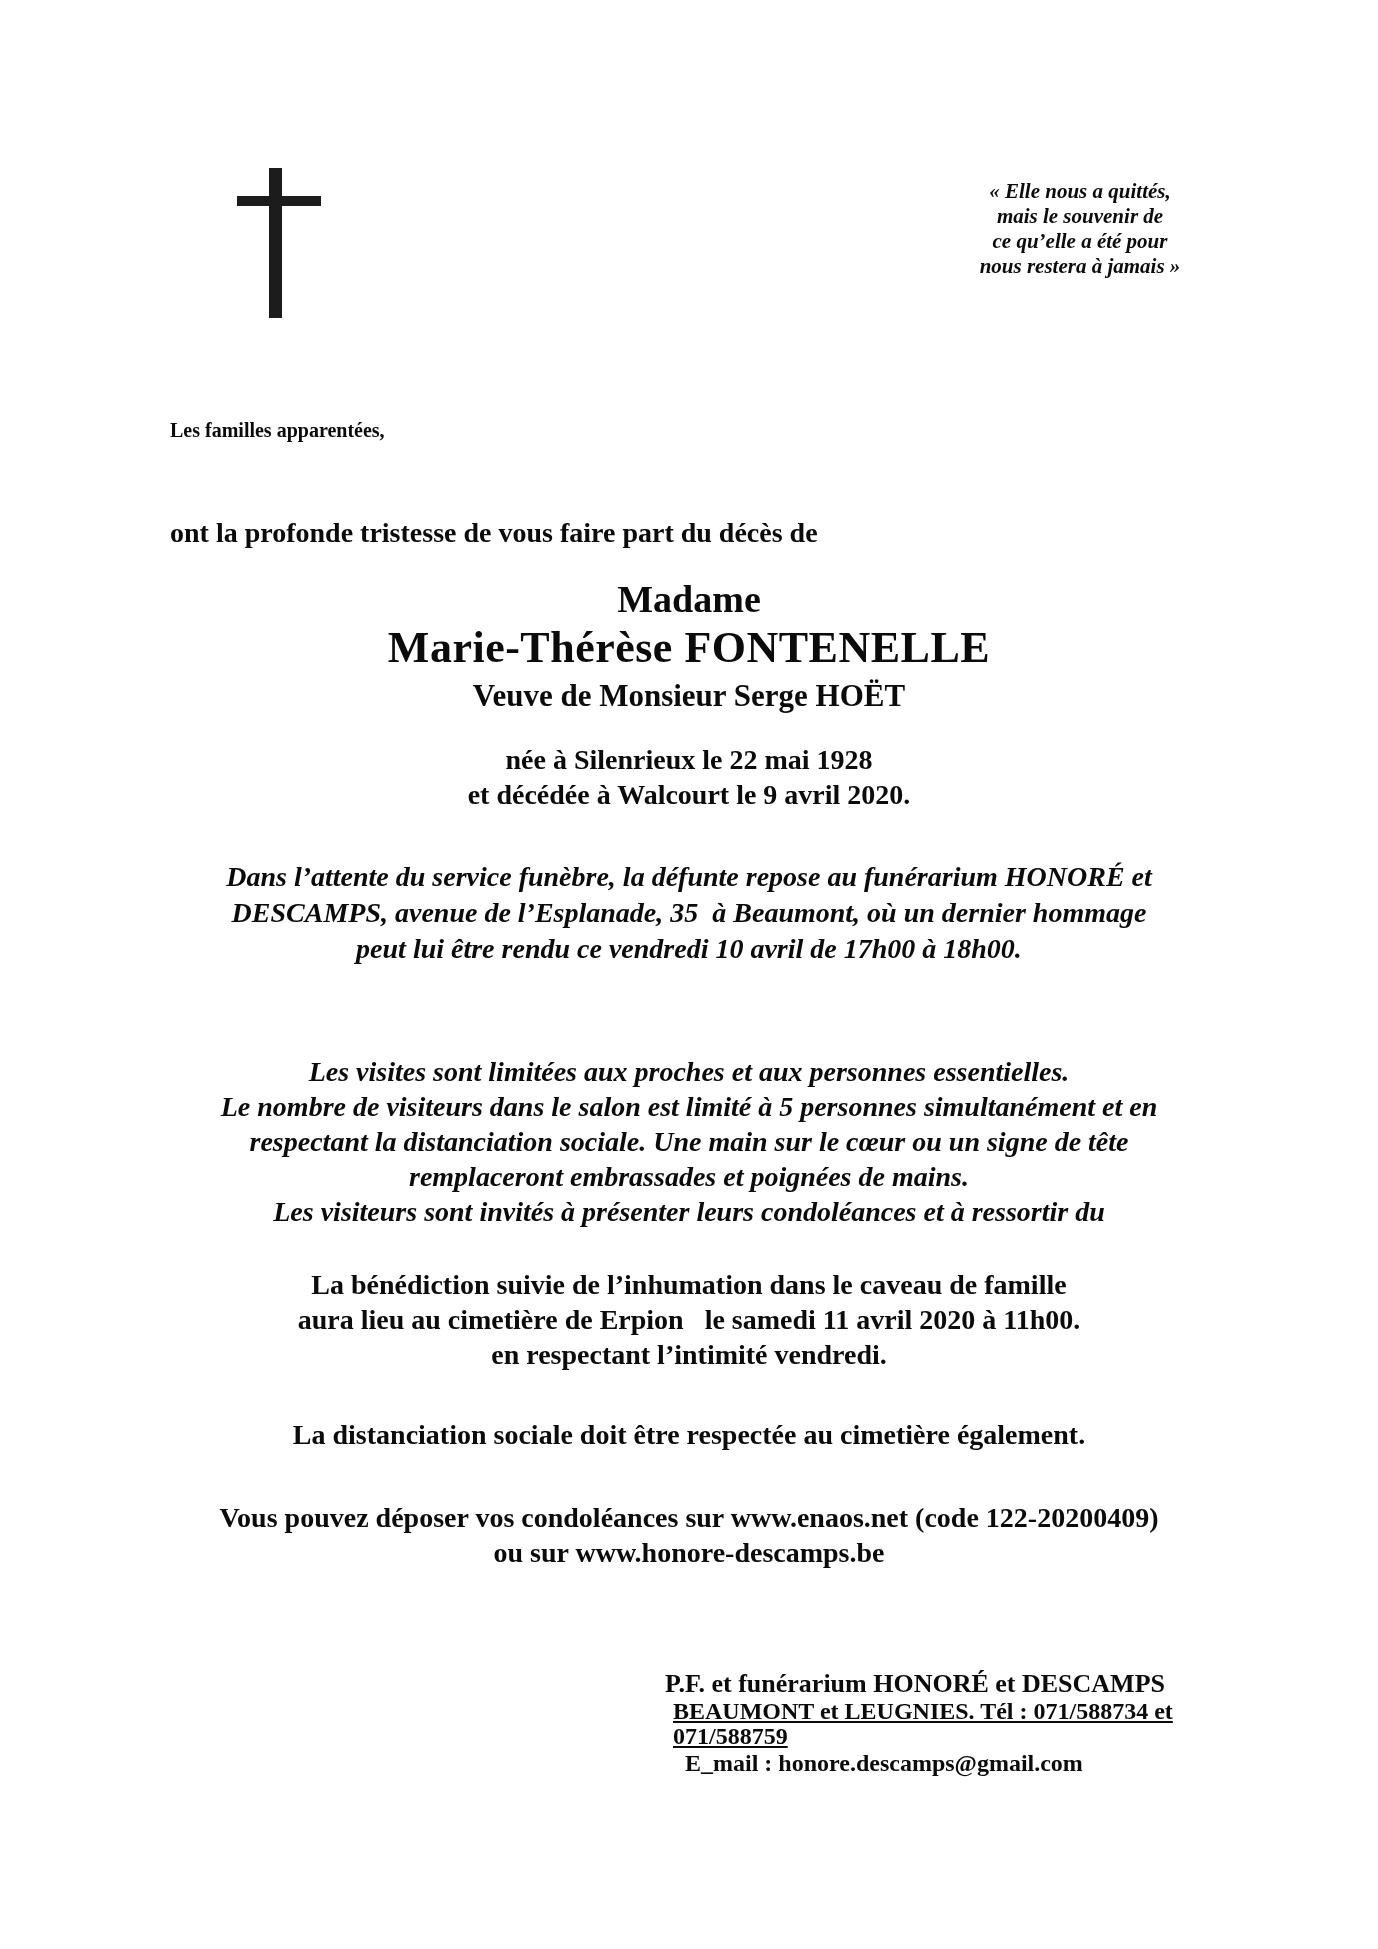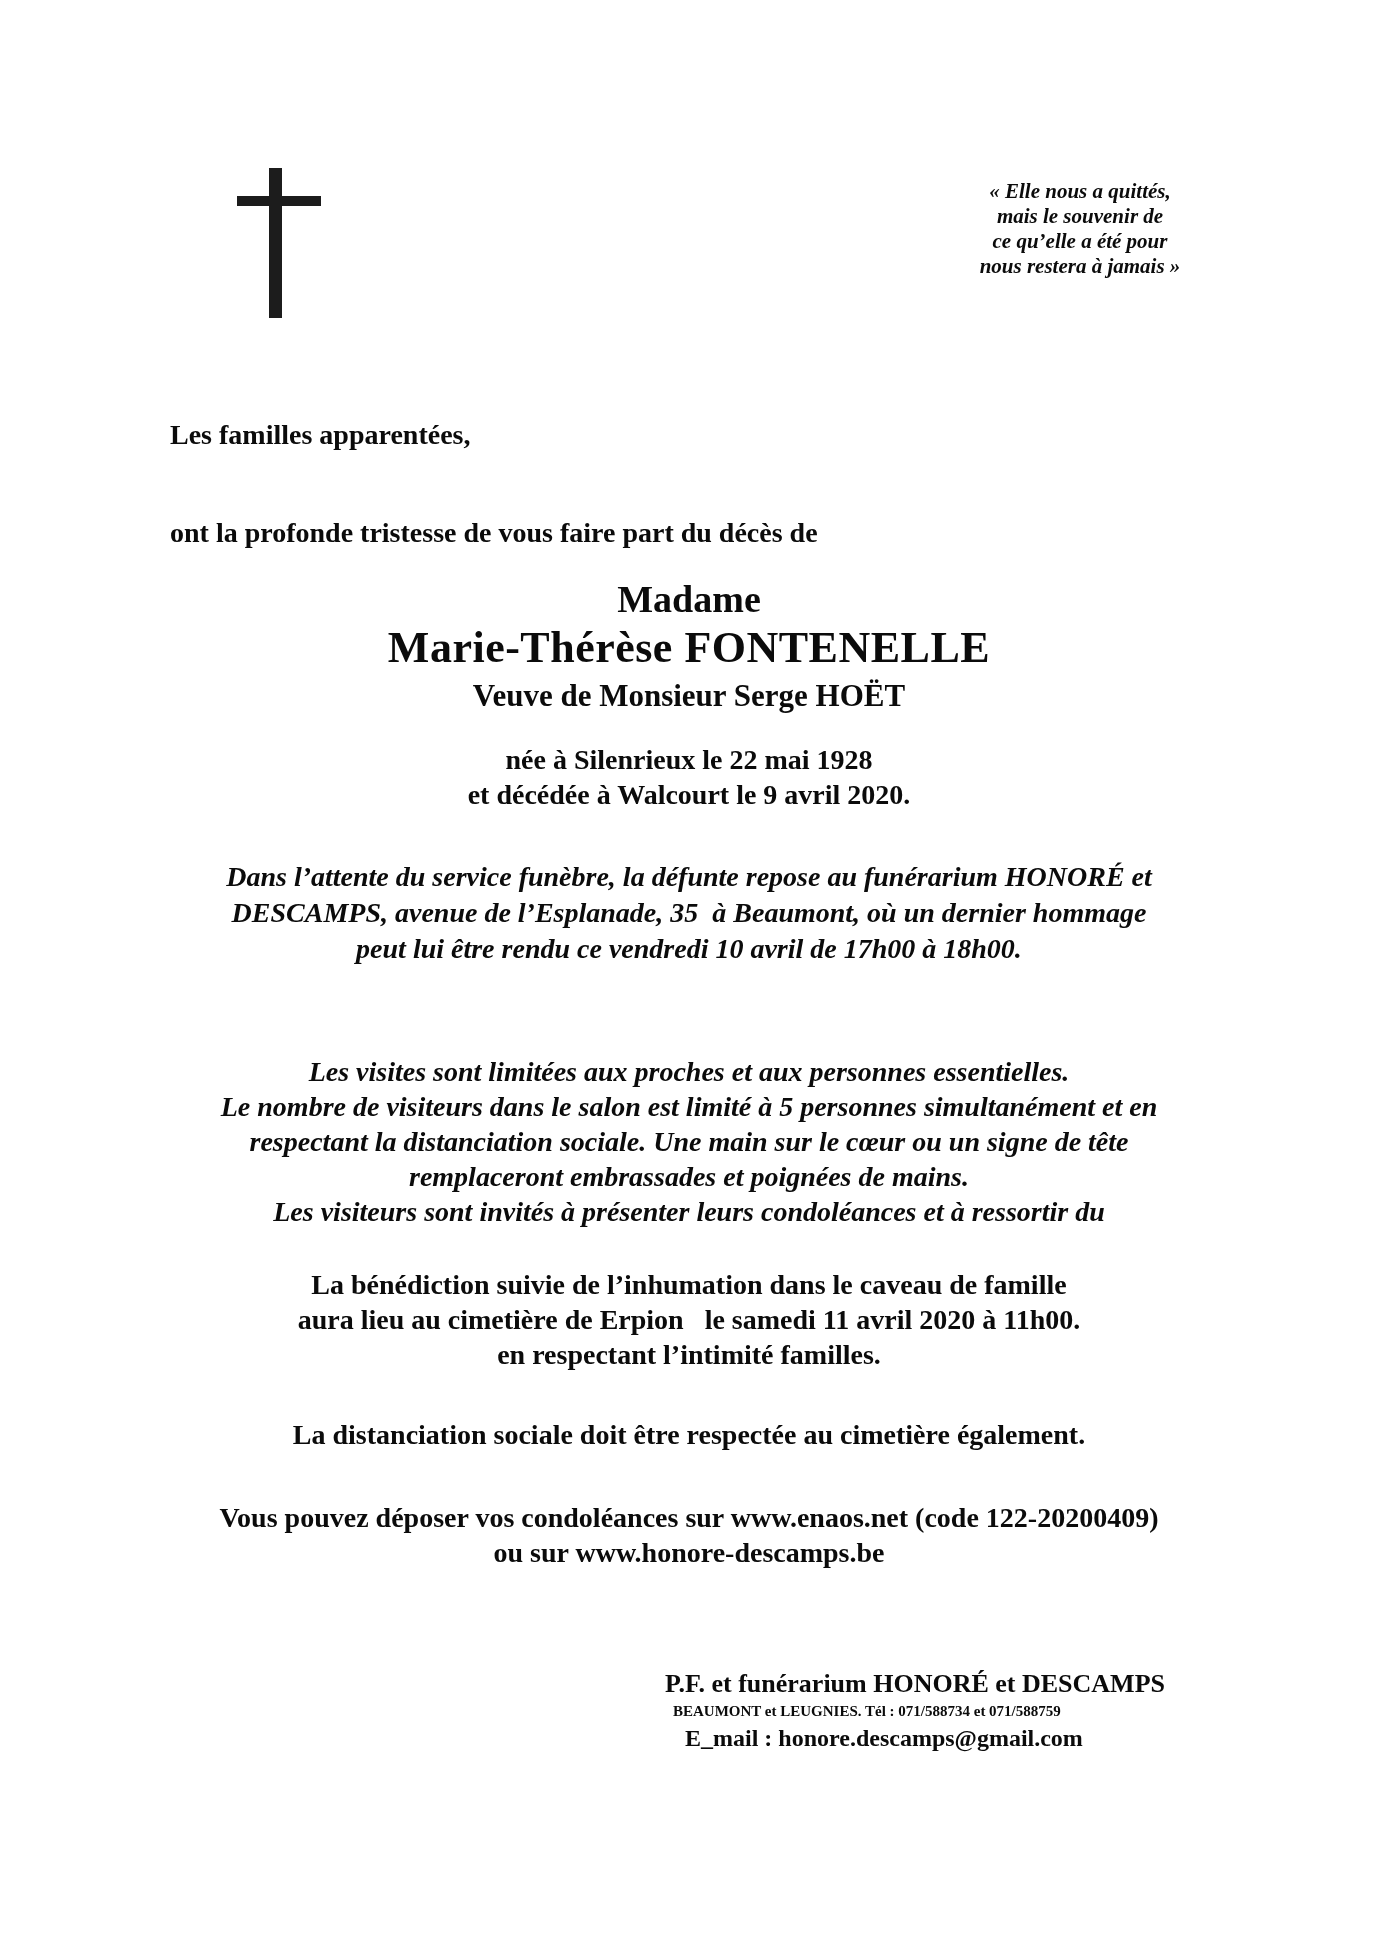--- a/index.html
+++ b/index.html
@@ -37,21 +37,21 @@
 
   
   .quote {
     left: 935px; top: 179px; width: 290px;
     font-size: 21px; line-height: 25px;
     font-style: italic;
     text-align: center;
   }
 
   
-  .intro1 { left: 170px; top: 419px; font-size: 28px; }
+  .intro1 { left: 170px; top: 419px; font-size: 20px; }
   .intro2 { left: 170px; top: 489px; font-size: 28px; margin-top: 28px; }
 
   .centered { left: 0; width: 1378px; text-align: center; }
 
   .salutation { top: 577px; font-size: 38px; }
   .deceased   { top: 622px; font-size: 44px; letter-spacing: 0.5px; }
   .widow      { top: 678px; font-size: 31px; }
 
   .dates { top: 742px; font-size: 28px; line-height: 35px; }
 
@@ -60,21 +60,21 @@
 
   .repose       { top: 859px; line-height: 36px; }
   .visites      { top: 1054px; }
   .benediction  { top: 1267px; }
   .distanciation{ top: 1419px; font-size: 28px; }
   .condoleances { top: 1500px; }
 
   
   .footer { left: 665px; top: 1668px; width: 560px; text-align: left; }
   .footer-line1 { font-size: 26px; line-height: 31px; }
-  .footer-line2 { font-size: 15px; line-height: 25px; padding-left: 8px; }
+  .footer-line2 { font-size: 24px; line-height: 25px; padding-left: 8px; text-decoration: underline; }
   .footer-line3 { font-size: 24px; line-height: 29px; padding-left: 20px; }
 </style>
 </head>
 <body>
 
 <div class="page">
 
   <div class="cross">
     <div class="cross-v"></div>
     <div class="cross-h"></div>
@@ -109,21 +109,21 @@
     <div>Les visites sont limitées aux proches et aux personnes essentielles.</div>
     <div>Le nombre de visiteurs dans le salon est limité à 5 personnes simultanément et en</div>
     <div>respectant la distanciation sociale. Une main sur le cœur ou un signe de tête</div>
     <div>remplaceront embrassades et poignées de mains.</div>
     <div>Les visiteurs sont invités à présenter leurs condoléances et à ressortir du</div>
   </div>
 
   <div class="abs centered para benediction">
     <div>La bénédiction suivie de l’inhumation dans le caveau de famille</div>
     <div>aura lieu au cimetière de Erpion&nbsp;&nbsp; le samedi 11 avril 2020 à 11h00.</div>
-    <div>en respectant l’intimité familles.</div>
+    <div>en respectant l’intimité vendredi.</div>
   </div>
 
   <div class="abs centered distanciation">La distanciation sociale doit être respectée au cimetière également.</div>
 
   <div class="abs centered para condoleances">
     <div>Vous pouvez déposer vos condoléances sur www.enaos.net (code 122-20200409)</div>
     <div>ou sur www.honore-descamps.be</div>
   </div>
 
   <div class="abs footer">

